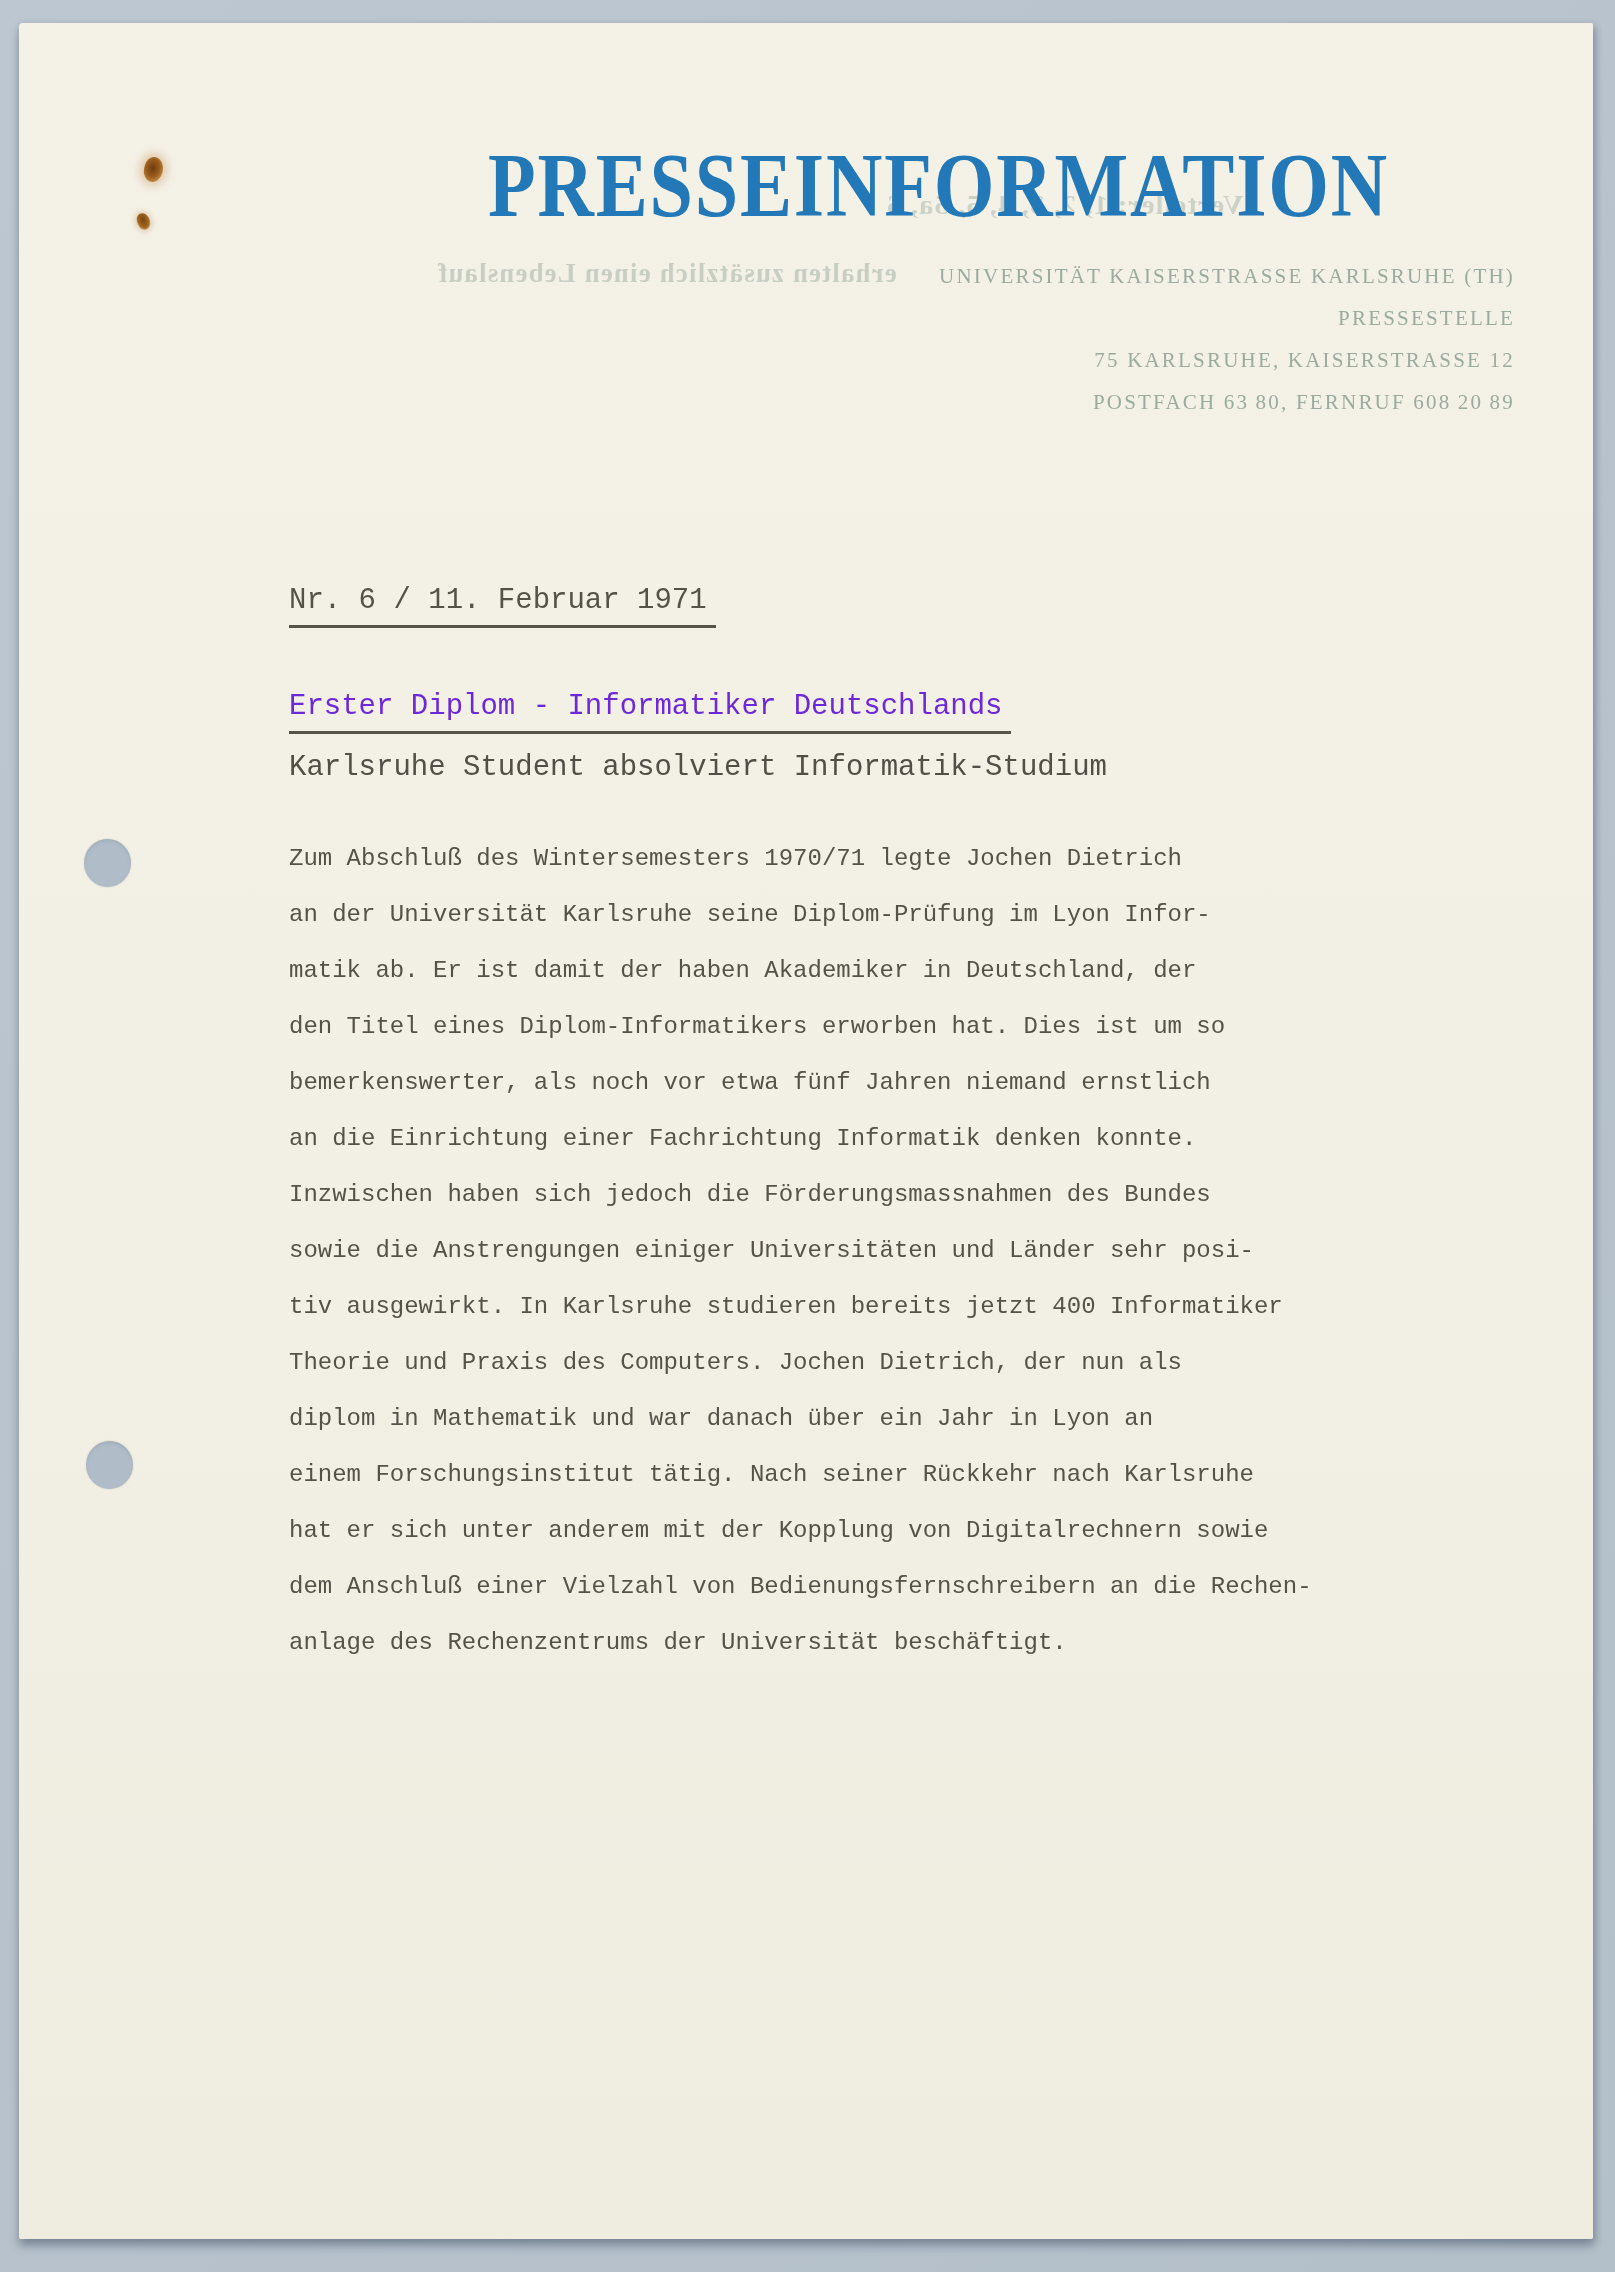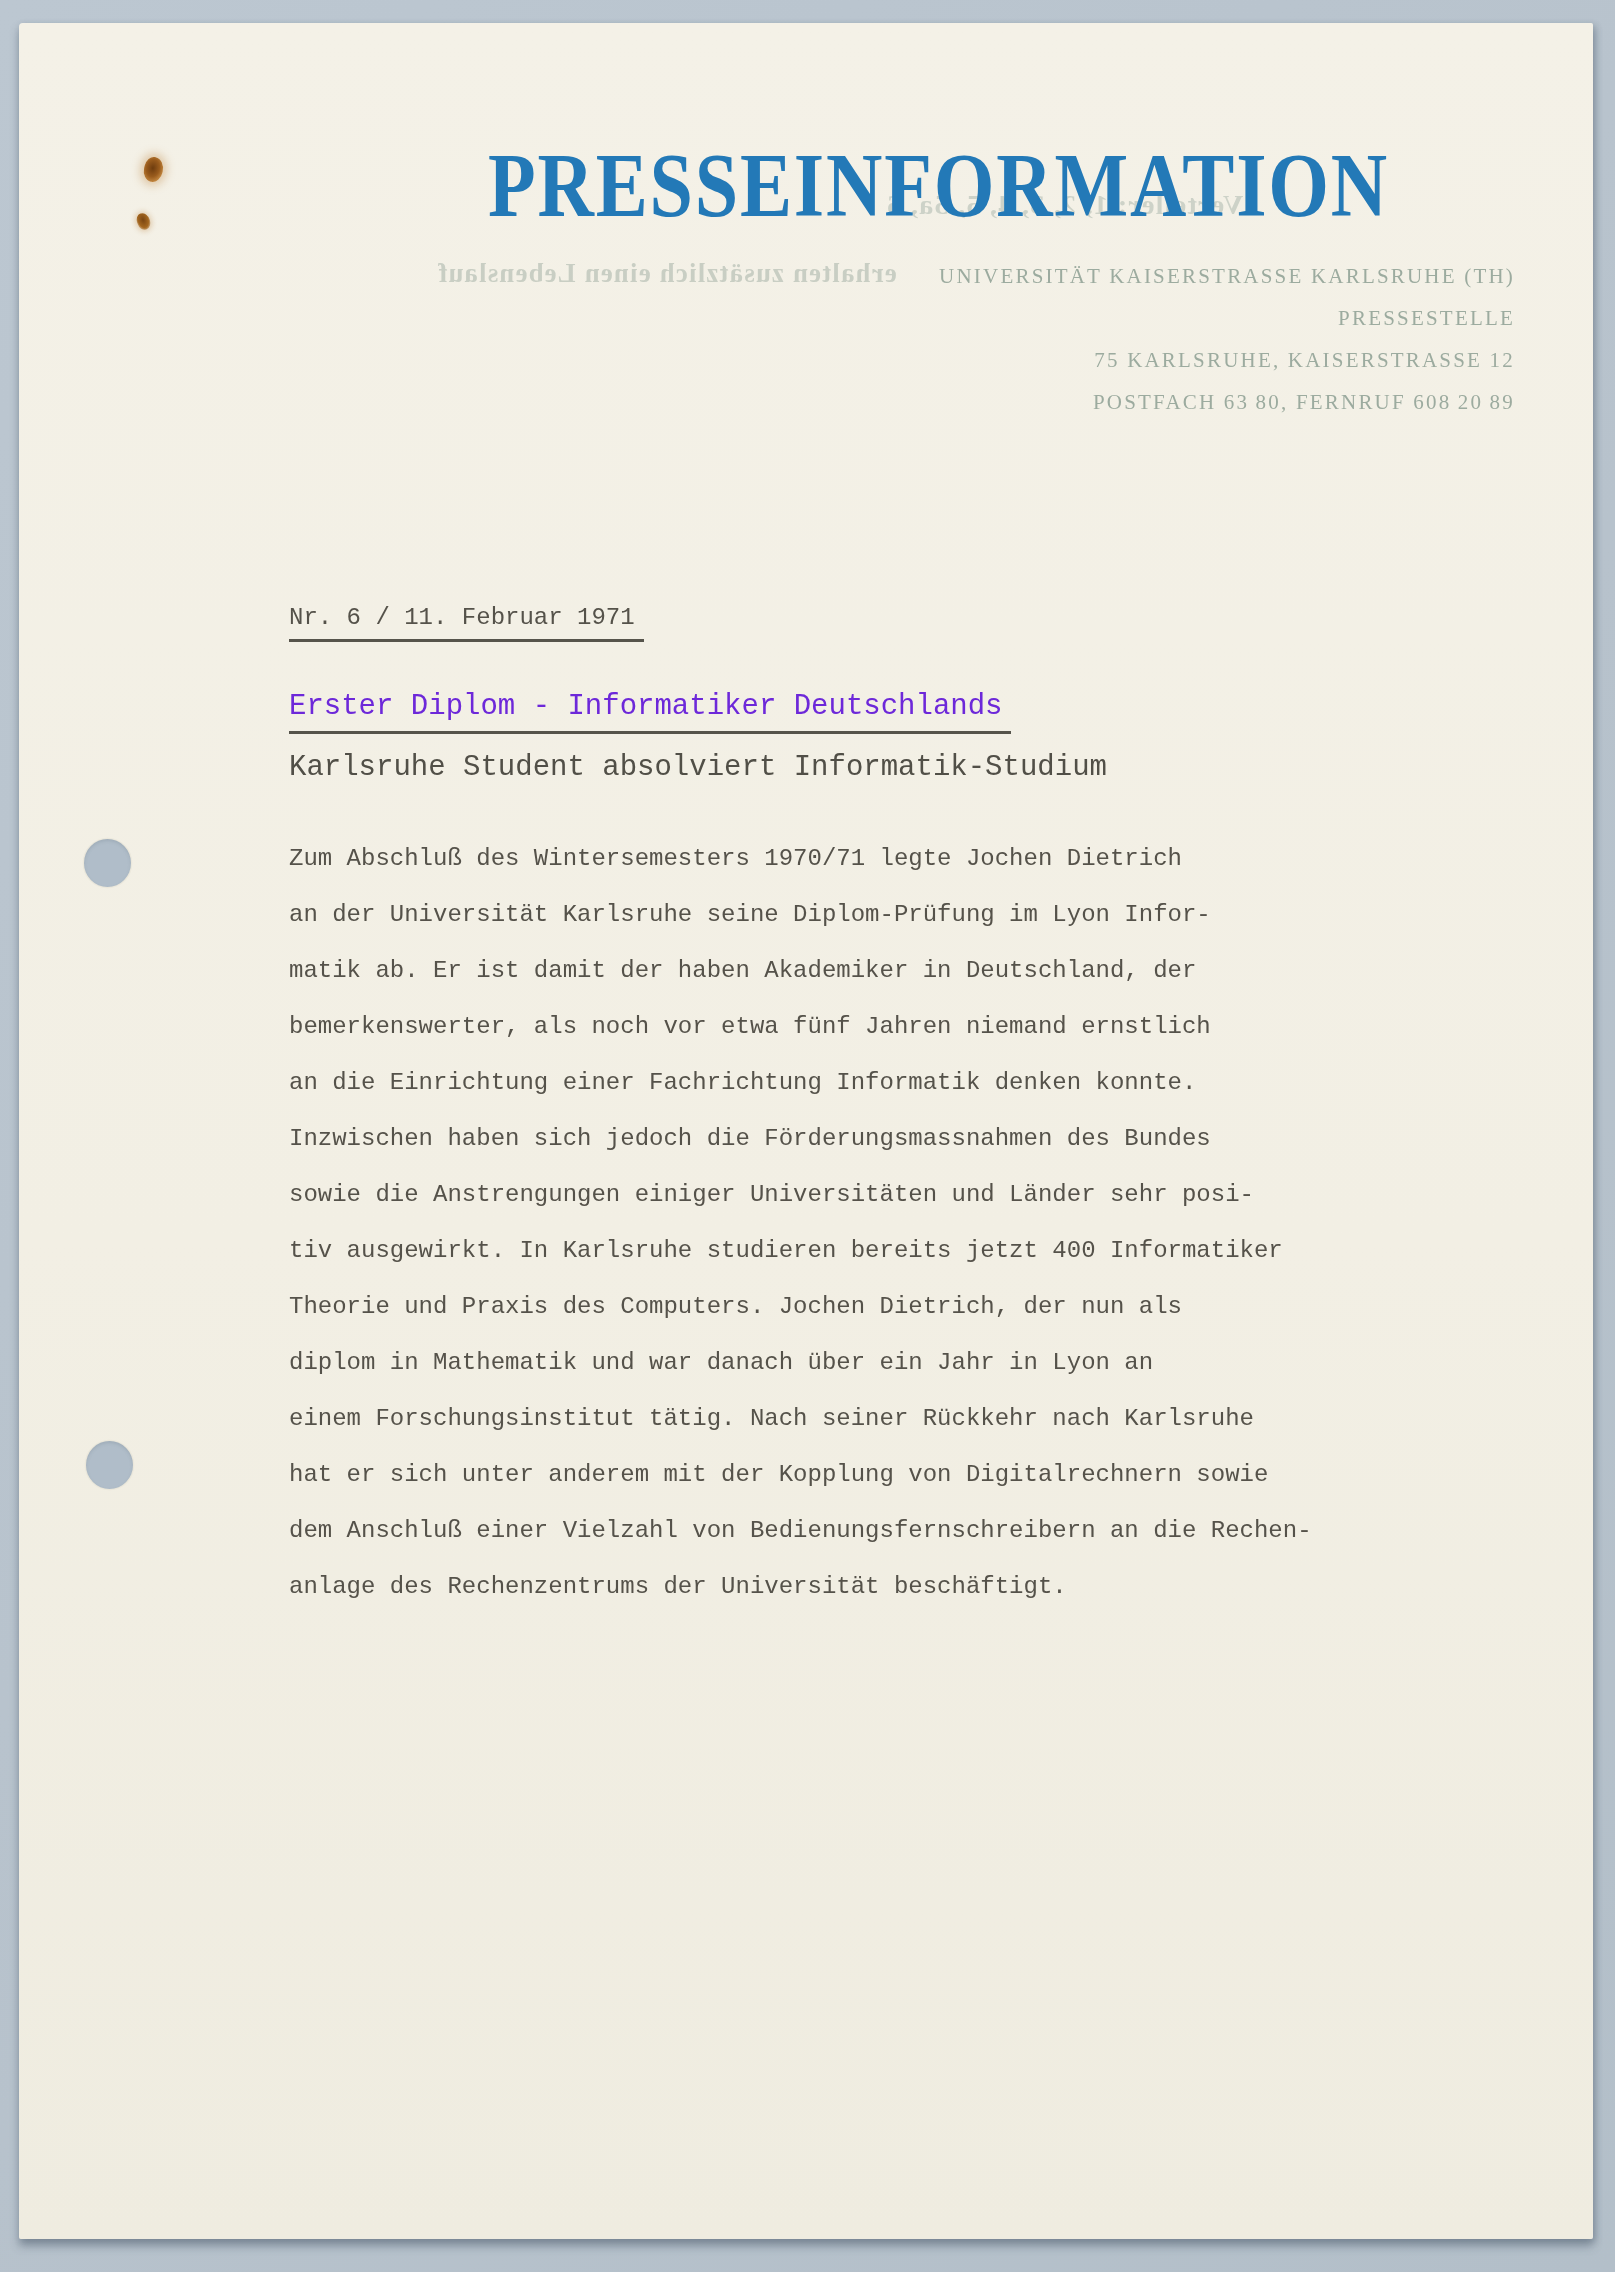--- a/index.html
+++ b/index.html
@@ -66,22 +66,22 @@
     z-index: 2;
     white-space: nowrap;
   }
   
   .typed {
     font-family: "Liberation Mono", monospace;
     color: #55524a;
     white-space: nowrap;
   }
   .ref-line {
-    position: absolute; left: 289px; top: 604px;
-    font-size: 24px;
+    position: absolute; left: 289px; top: 584px;
+    font-size: 29px;
   }
   .headline {
     position: absolute; left: 289px; top: 690px;
     font-size: 29px;
     color: #6d28d9;
     text-align: right;
   }
   .typed-underline {
     display: inline-block;
     padding: 0 8.9px 7.6px 0;
@@ -151,20 +151,21 @@
 <div class="typed headline">
   <span class="typed-underline">Erster Diplom - Informatiker Deutschlands</span>
 </div>
 
 <div class="typed subheadline">Karlsruhe Student absolviert Informatik-Studium</div>
 
 <div class="typed body-text">
   <div>Zum Abschluß des Wintersemesters 1970/71 legte Jochen Dietrich</div>
   <div>an der Universität Karlsruhe seine Diplom-Prüfung im Lyon Infor-</div>
   <div>matik ab. Er ist damit der haben Akademiker in Deutschland, der</div>
+  <div>den Titel eines Diplom-Informatikers erworben hat. Dies ist um so</div>
   <div>bemerkenswerter, als noch vor etwa fünf Jahren niemand ernstlich</div>
   <div>an die Einrichtung einer Fachrichtung Informatik denken konnte.</div>
   <div>Inzwischen haben sich jedoch die Förderungsmassnahmen des Bundes</div>
   <div>sowie die Anstrengungen einiger Universitäten und Länder sehr posi-</div>
   <div>tiv ausgewirkt. In Karlsruhe studieren bereits jetzt 400 Informatiker</div>
   <div>Theorie und Praxis des Computers. Jochen Dietrich, der nun als</div>
   <div>diplom in Mathematik und war danach über ein Jahr in Lyon an</div>
   <div>einem Forschungsinstitut tätig. Nach seiner Rückkehr nach Karlsruhe</div>
   <div>hat er sich unter anderem mit der Kopplung von Digitalrechnern sowie</div>
   <div>dem Anschluß einer Vielzahl von Bedienungsfernschreibern an die Rechen-</div>

